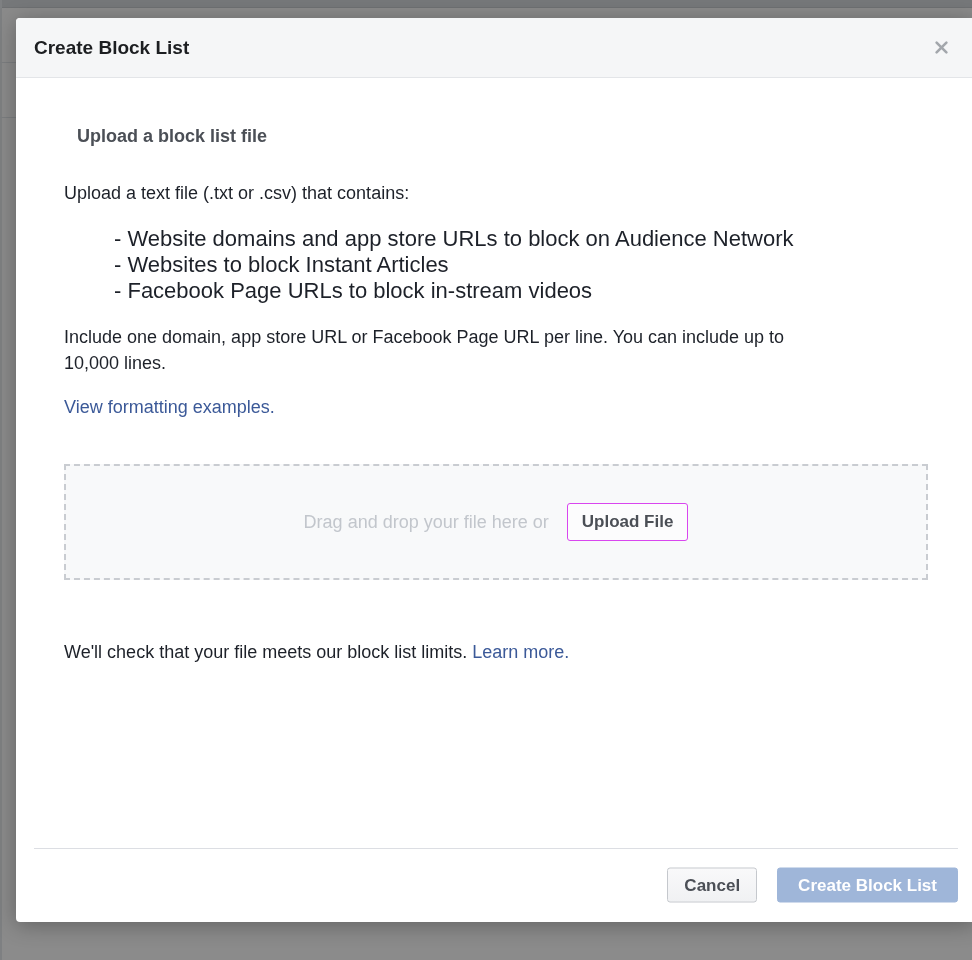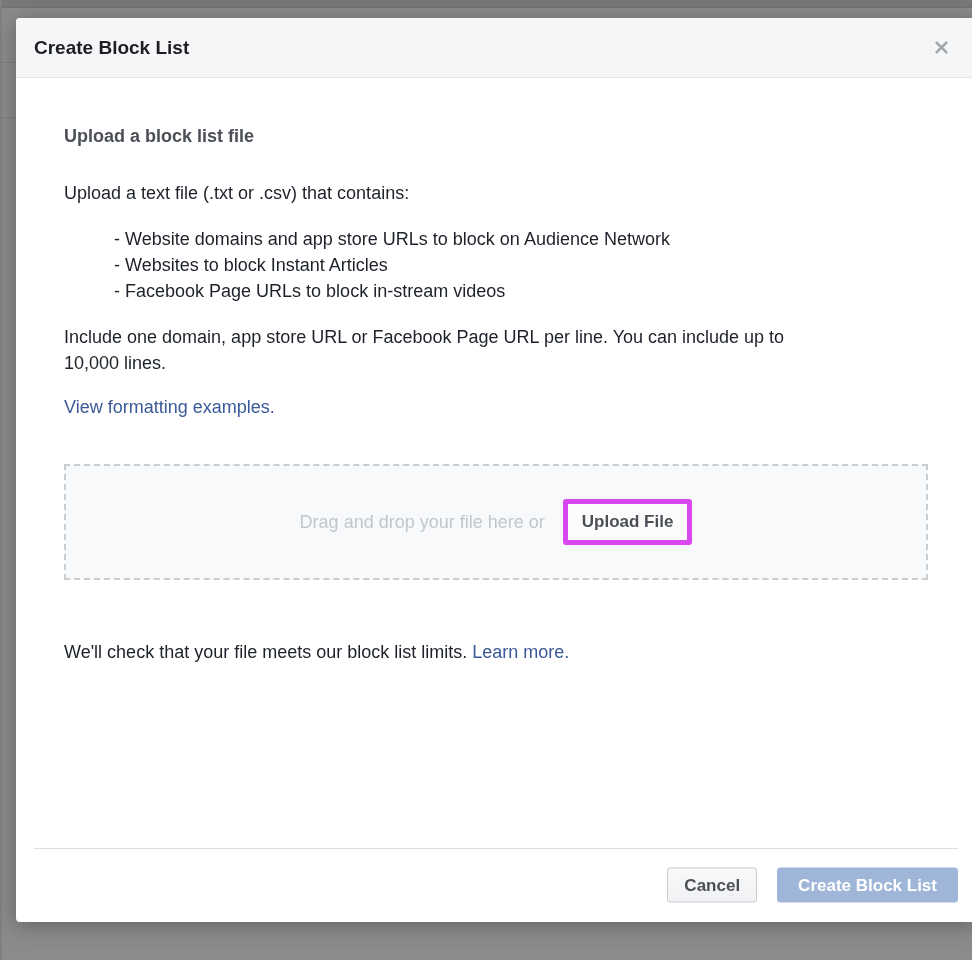--- a/index.html
+++ b/index.html
@@ -42,44 +42,44 @@
   }
   .modal-title { font-size: 19px; font-weight: bold; color: #1c1e21; }
   .close-btn {
     width: 22px; height: 22px;
     display: flex; align-items: center; justify-content: center;
     cursor: pointer; background: none; border: none; padding: 0;
   }
 
   .modal-content { padding: 0 48px; overflow: hidden; }
   .section-heading {
-    margin: 47px 0 0;
+    margin: 47px 13px 0;
     font-size: 18px; font-weight: bold; line-height: 22px;
     color: #4b4f56;
   }
   .intro { margin-top: 34px; font-size: 18px; line-height: 24px; color: #1d2129; }
   .bullet-list { margin-top: 21px; padding-left: 50px;
-    font-size: 18px; line-height: 26px; color: #1d2129; }
+    font-size: 22px; line-height: 26px; color: #1d2129; }
   .paragraph { margin-top: 20px; max-width: 760px;
     font-size: 18px; line-height: 26px; color: #1d2129; }
   .link-row { margin-top: 19px; line-height: 24px; }
   .text-link { font-size: 18px; color: #3b5998; cursor: pointer; text-decoration: none; }
 
   .dropzone {
     margin-top: 44px; height: 116px;
     border: 2px dashed #c9ccd1;
     background: #f8f9fa;
     display: flex; align-items: center; justify-content: center; gap: 18px;
   }
   .drop-prompt { font-size: 18px; color: #c2c6cc; }
   .upload-btn {
     font-family: "Liberation Sans", sans-serif;
     font-size: 17px; font-weight: bold; color: #4b4f56;
     background: #fcfcfd;
-    border: 5px solid #d946ef; border-radius: 3px;
+    border: 1px solid #d946ef; border-radius: 3px;
     padding: 8px 14px; cursor: pointer;
   }
 
   .note-row { margin-top: 59px; font-size: 18px; line-height: 26px; color: #1d2129; }
 
   .modal-footer { position: absolute; left: 0; right: 0; bottom: 0; height: 74px; }
   .footer-divider { position: absolute; top: 0; left: 18px; right: 18px;
     height: 1px; background: #dcdee3; }
   .footer-buttons { position: absolute; right: 18px; top: 50%;
     transform: translateY(-50%);

